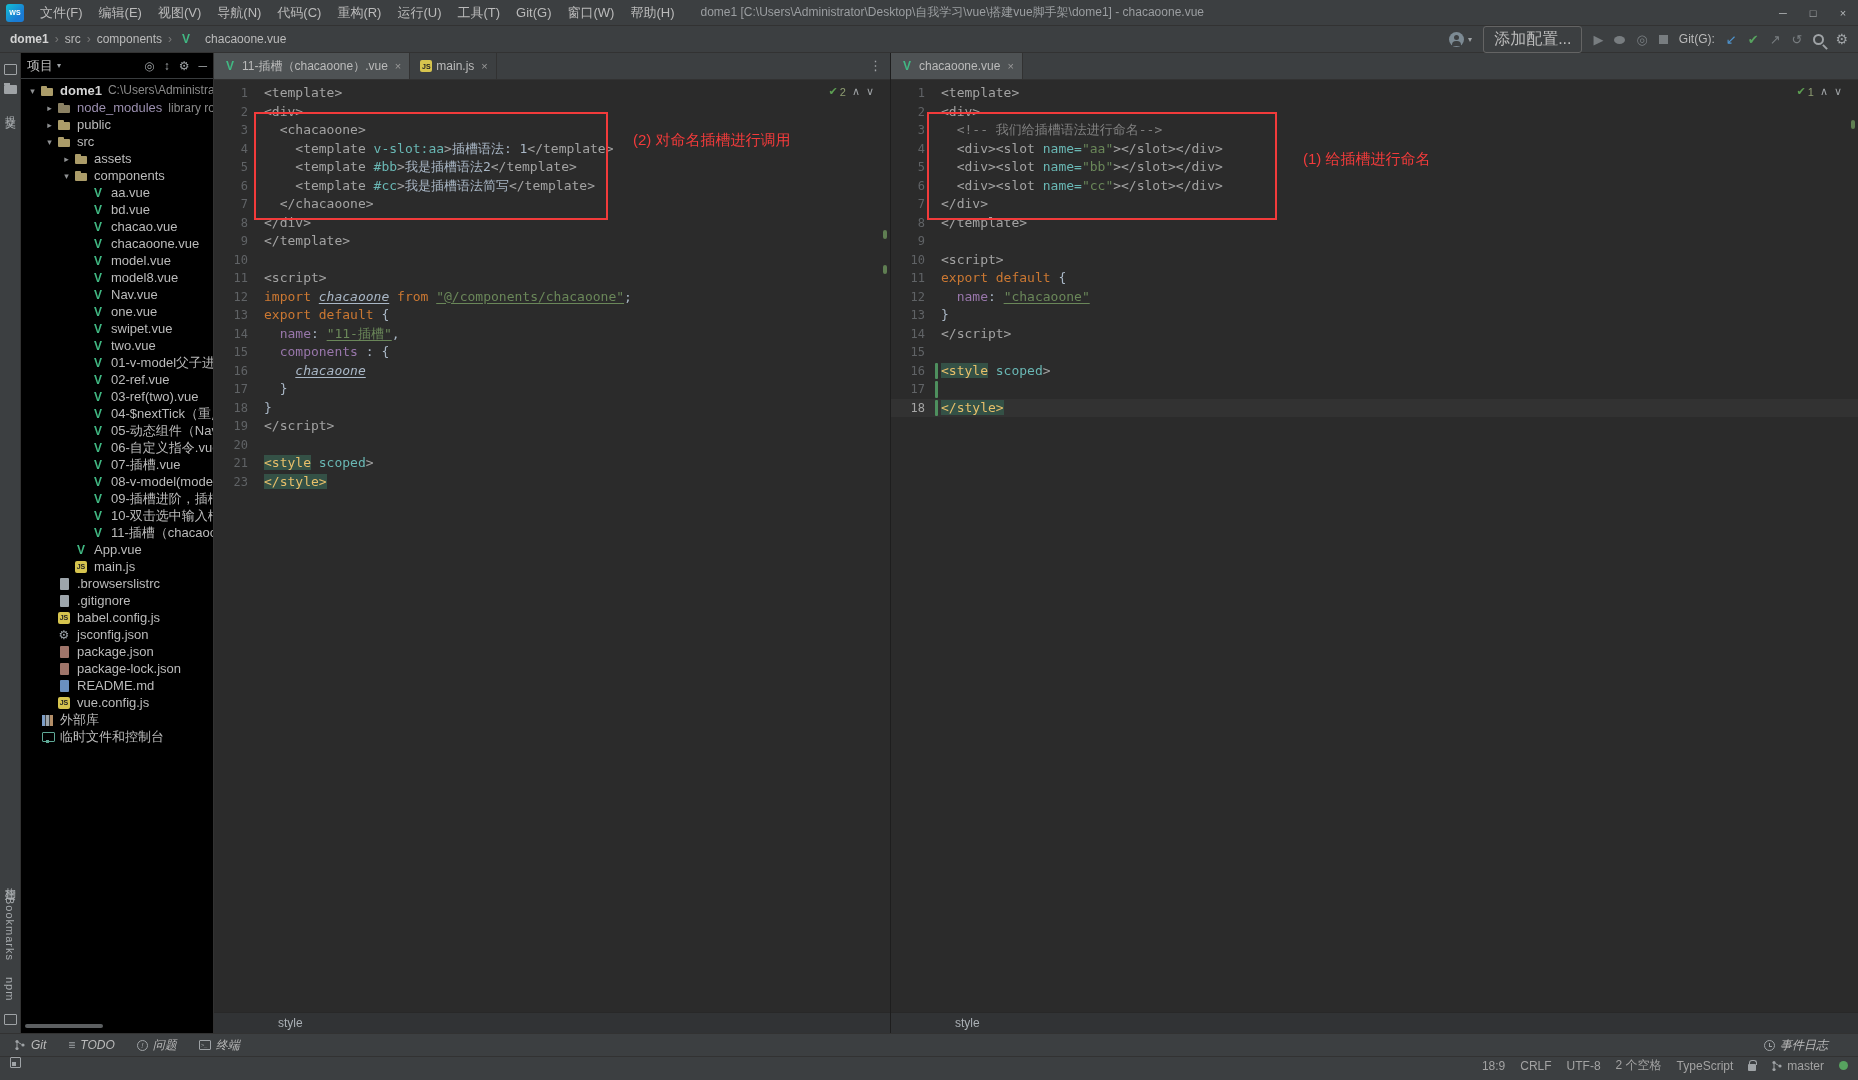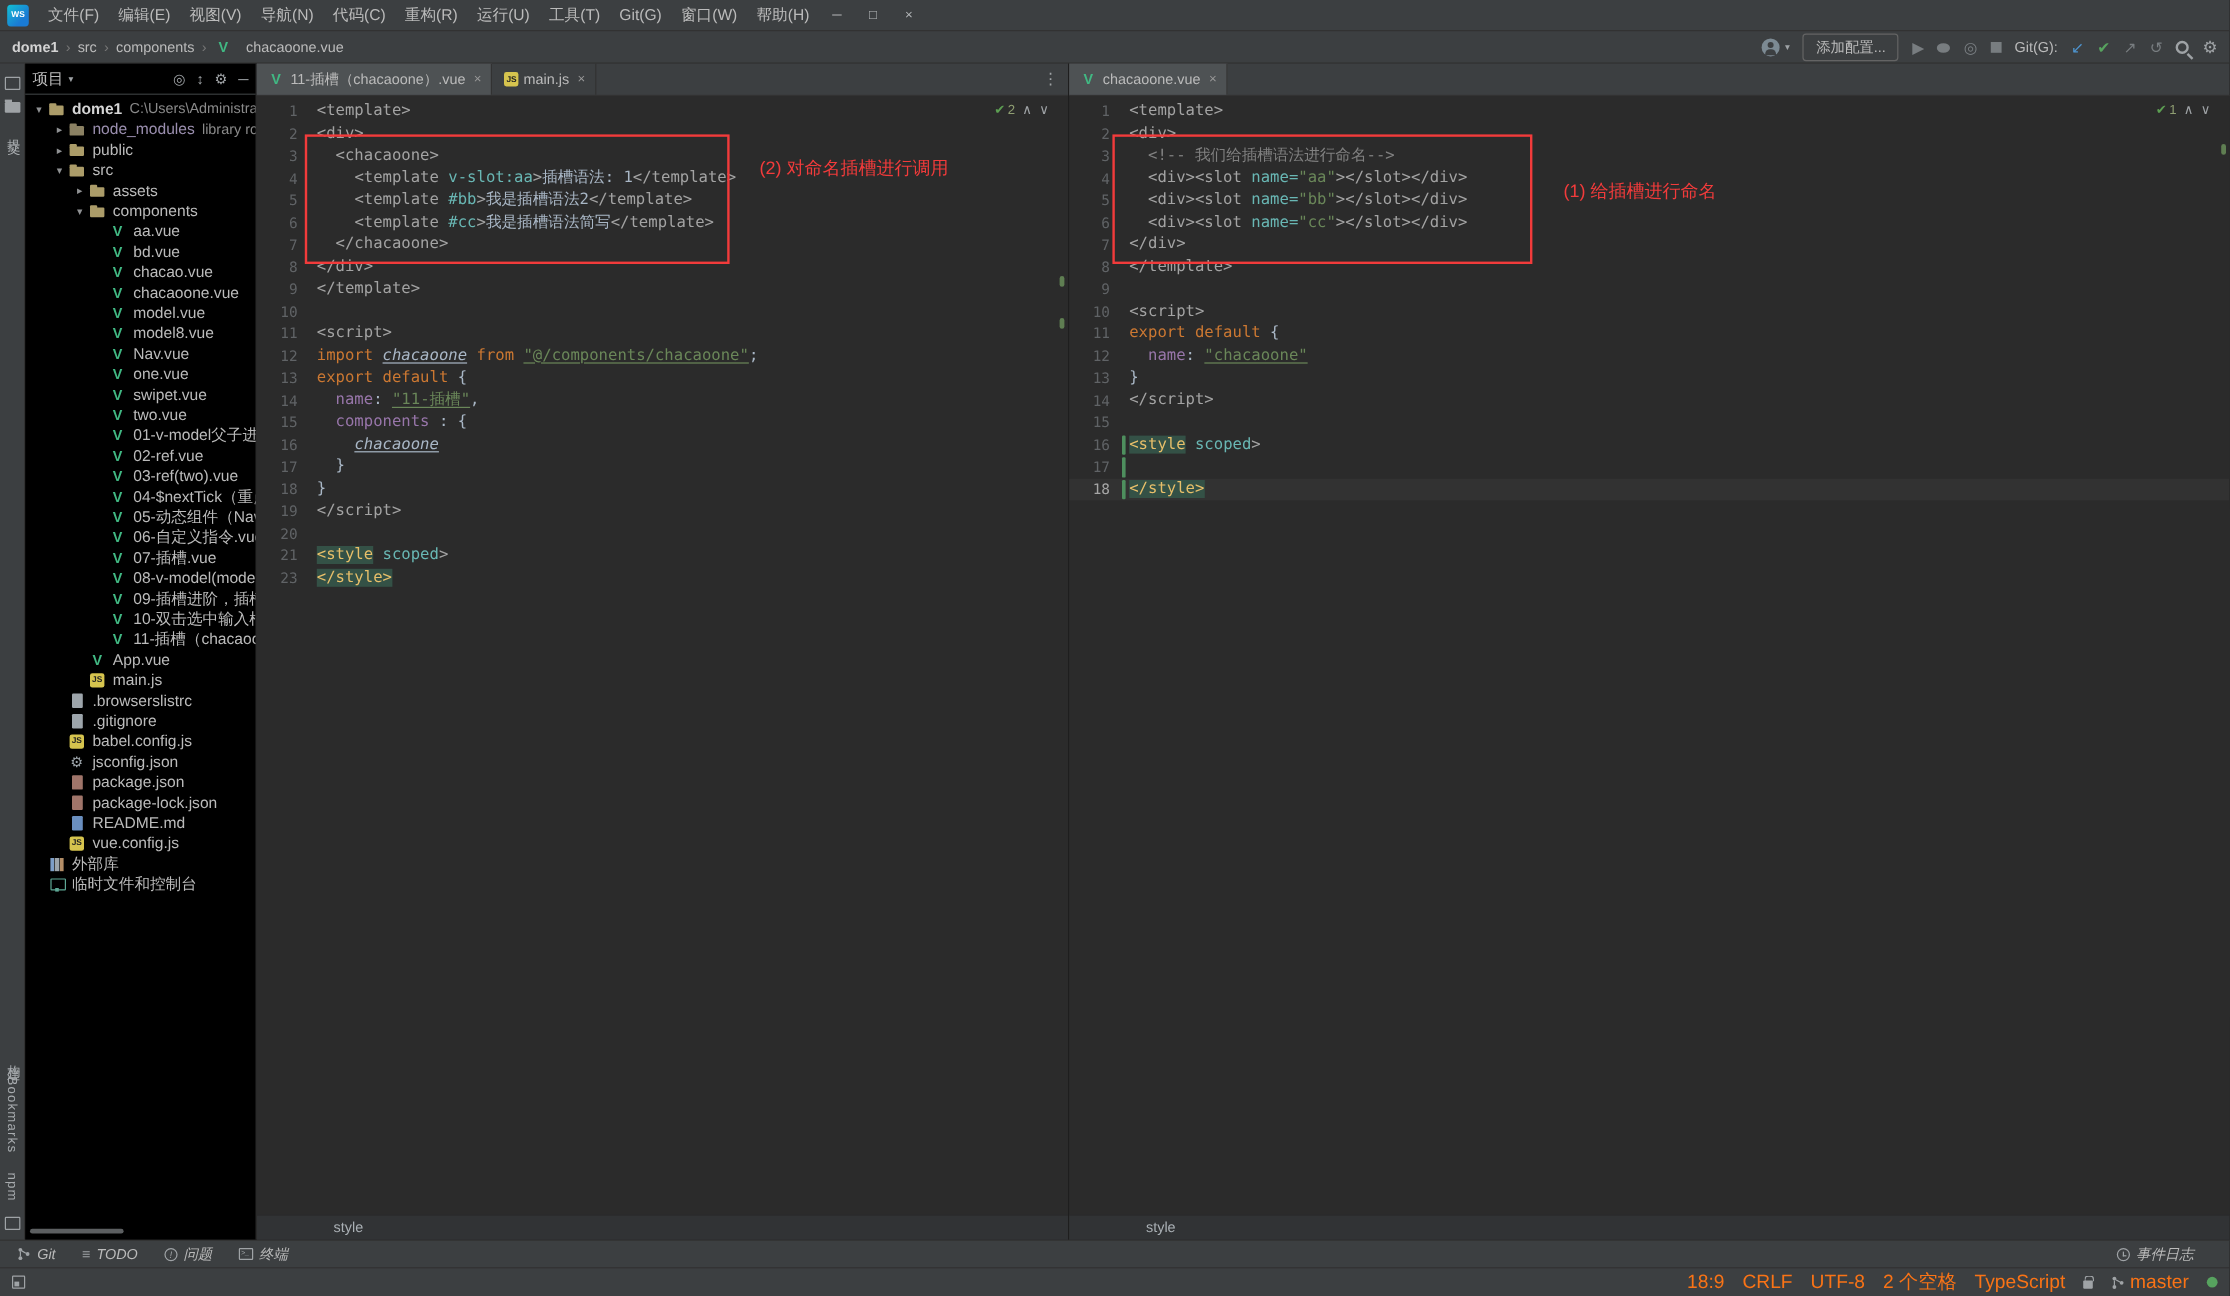--- a/index.html
+++ b/index.html
@@ -19,21 +19,21 @@
   .toolbar{height:27px;background:#3c3f41;border-bottom:1px solid #323232;display:flex;align-items:center;padding:0 10px;}
   .breadcrumbs{display:flex;align-items:center;gap:6px;font-size:12px;}
   .bc-item{color:#bbbbbb;}
   .bc-item:first-child{font-weight:bold;color:#d3d3d3;}
   .bc-sep{color:#777;}
   .toolbar-right{margin-left:auto;display:flex;align-items:center;gap:11px;}
   .avatar{width:15px;height:15px;border-radius:50%;background:#7c8a93;position:relative;}
   .avatar::before{content:"";position:absolute;left:5px;top:3px;width:5px;height:5px;border-radius:50%;background:#3c3f41;}
   .avatar::after{content:"";position:absolute;left:3px;top:9px;width:9px;height:5px;border-radius:4px 4px 0 0;background:#3c3f41;}
   .caret{color:#9fa3a6;font-size:8px;margin-left:-7px;}
-  .btn-outline{border:1px solid #646464;border-radius:3px;padding:2px 10px;font-size:12px;color:#bbbbbb;background:transparent;}
+  .btn-outline{border:1px solid #646464;border-radius:3px;padding:2px 10px;font-size:16px;color:#bbbbbb;background:transparent;}
   .tb-ic{font-size:13px;color:#787d80;}
   .tb-ic.green{color:#57a35f;}
   .tb-ic.blue{color:#4e94ce;}
   .git-label{font-size:12px;color:#bbbbbb;}
   .mag{width:11px;height:11px;border:2px solid #9fa3a6;border-radius:50%;position:relative;display:inline-block;}
   .mag::after{content:"";position:absolute;width:2px;height:6px;background:#9fa3a6;left:9px;top:8px;transform:rotate(-45deg);}
   .gear{color:#9fa3a6;font-size:14px;}
   .stopsq{width:9px;height:9px;background:#787d80;display:inline-block;}
   .bug{width:11px;height:8px;background:#787d80;border-radius:50%;display:inline-block;position:relative;top:1px;}
 
@@ -109,21 +109,21 @@
   .twbar{height:23px;background:#3c3f41;border-top:1px solid #323232;display:flex;align-items:center;padding:0 14px;font-size:12px;font-style:italic;}
   .tw-item{display:flex;align-items:center;gap:5px;margin-right:22px;color:#bbbbbb;}
   .tw-right{margin-left:auto;}
   .tw-right .tw-item{margin-right:16px;}
   .twi-todo{color:#9fa3a6;font-size:12px;}
   .twi-problems{width:11px;height:11px;border:1px solid #9fa3a6;border-radius:50%;font-size:8px;line-height:9px;text-align:center;color:#9fa3a6;}
   .twi-terminal{width:12px;height:10px;border:1px solid #9fa3a6;border-radius:1px;font-size:6px;line-height:8px;color:#9fa3a6;text-align:left;padding-left:1px;}
   .twi-clock{width:11px;height:11px;border:1px solid #9fa3a6;border-radius:50%;position:relative;}
   .twi-clock::before{content:"";position:absolute;left:4px;top:2px;width:1px;height:4px;background:#9fa3a6;}
   .twi-clock::after{content:"";position:absolute;left:4px;top:5px;width:3px;height:1px;background:#9fa3a6;}
-  .statusbar{height:24px;background:#3c3f41;border-top:1px solid #323232;display:flex;align-items:center;padding:0 10px;font-size:16px;color:#f97316;}
+  .statusbar{height:24px;background:#3c3f41;border-top:1px solid #323232;display:flex;align-items:flex-start;padding:0 10px;font-size:12px;color:#a3a3a3;}
   .sb-right{margin-left:auto;display:flex;align-items:center;gap:15px;}
   .sb-toggle{width:11px;height:11px;border:1px solid #9fa3a6;border-radius:1px;position:relative;}
   .sb-toggle::before{content:"";position:absolute;left:1px;bottom:1px;width:4px;height:4px;background:#9fa3a6;}
   .lock{width:8px;height:7px;background:#9fa3a6;border-radius:1px;position:relative;margin-top:4px;}
   .lock::before{content:"";position:absolute;left:1px;top:-4px;width:6px;height:4px;border:1px solid #9fa3a6;border-bottom:none;border-radius:3px 3px 0 0;}
   .sb-branch{display:flex;align-items:center;gap:4px;}
   .green-dot{width:9px;height:9px;border-radius:50%;background:#57a35f;}
 
   
   .anno-box{position:absolute;border:2px solid #f23b3b;z-index:50;}
@@ -146,20 +146,21 @@
       <span class="menu-item">视图(V)</span>
       <span class="menu-item">导航(N)</span>
       <span class="menu-item">代码(C)</span>
       <span class="menu-item">重构(R)</span>
       <span class="menu-item">运行(U)</span>
       <span class="menu-item">工具(T)</span>
       <span class="menu-item">Git(G)</span>
       <span class="menu-item">窗口(W)</span>
       <span class="menu-item">帮助(H)</span>
     </nav>
+  <div class="win-title">dome1 [C:\Users\Administrator\Desktop\自我学习\vue\搭建vue脚手架\dome1] - chacaoone.vue</div>
   <div class="win-controls">
     <span class="win-btn">─</span>
     <span class="win-btn">□</span>
     <span class="win-btn">×</span>
   </div>
 </div>
 
 <div class="toolbar">
   <div class="breadcrumbs">
       <span class="bc-item">dome1</span>

